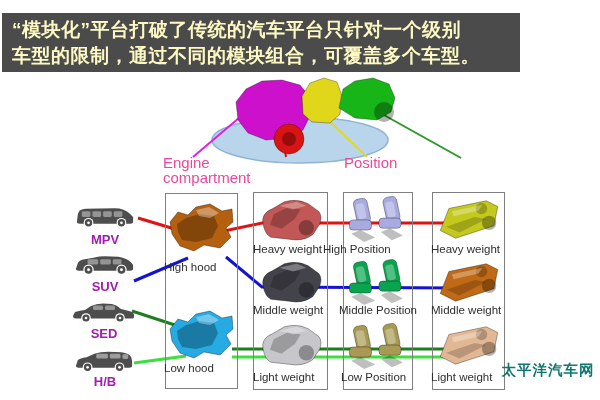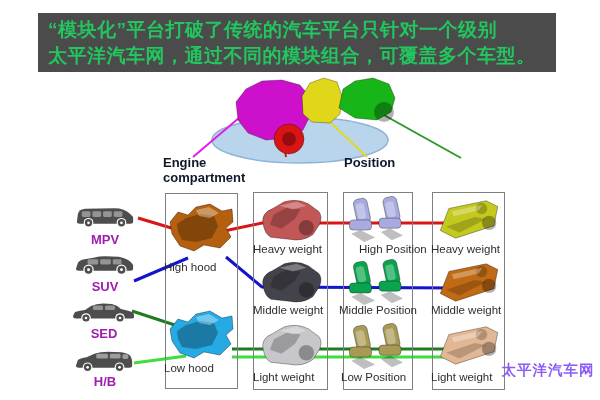--- a/index.html
+++ b/index.html
@@ -3,21 +3,21 @@
 <meta charset="utf-8">
 <style>
   html,body{margin:0;padding:0;background:#fff;}
   .screen{position:relative;width:600px;height:400px;background:#ffffff;overflow:hidden;
           font-family:"Liberation Sans","DejaVu Sans",sans-serif;}
   .banner{position:absolute;left:2px;top:13px;width:518px;height:59px;box-sizing:border-box;
           padding:4px 8px 4px 10px;font-weight:bold;font-size:19px;line-height:26px;letter-spacing:.5px;}
   .banner div{white-space:nowrap;}
   .diagram{position:absolute;left:0;top:72px;width:600px;height:328px;}
   .bg{position:absolute;left:0;top:0;}
-  .header{position:absolute;font-size:13px;line-height:15px;color:#0f172a;font-weight:700;}
+  .header{position:absolute;font-size:15px;line-height:15px;color:#ec4899;font-weight:400;}
   .colbox{position:absolute;border:1px solid #7f7f7f;background:transparent;box-sizing:border-box;}
   .module{position:absolute;}
   .module svg{display:block;width:100%;height:100%;}
   .mlabel{position:absolute;font-size:11.5px;color:#2e2e2e;text-align:left;}
   .veh{position:absolute;}
   .vlabel{position:absolute;font-size:13px;font-weight:600;color:#a21caf;text-align:center;}
   .watermark{position:absolute;left:497px;top:291px;width:102px;text-align:center;line-height:1.1;}
   .wm-cn{font-size:14.5px;font-weight:bold;letter-spacing:1px;}
   .wm-url{font-size:9.5px;font-weight:bold;}
 </style>
@@ -100,23 +100,23 @@
         <circle cx="14" cy="19.5" r="1.4" fill="#fff"></circle>
       <circle cx="47" cy="19.5" r="5" fill="#fff"></circle>
         <circle cx="47" cy="19.5" r="3.8" fill="currentColor"></circle>
         <circle cx="47" cy="19.5" r="1.4" fill="#fff"></circle>
     </symbol>
   </defs>
 </svg>
 
 <div class="screen">
 
-  <div class="banner" style="background: rgb(75, 75, 75); color: #22c55e; margin-left: 36px;">
+  <div class="banner" style="background: rgb(75, 75, 75); color: #fef9c3;">
     <div>“模块化”平台打破了传统的汽车平台只针对一个级别</div>
-    <div>太平洋汽车网，通过不同的模块组合，可覆盖多个车型。</div>
+    <div>车型的限制，通过不同的模块组合，可覆盖多个车型。</div>
   </div>
 
   <div class="diagram">
 
     <svg class="bg" width="600" height="328" viewBox="0 0 600 328">
 
       <ellipse cx="300" cy="68" rx="88" ry="23" stroke-width="1.5" style="fill: rgb(185, 213, 236); stroke: rgb(143, 179, 214);"></ellipse>
 
       <line x1="246" y1="40" x2="193" y2="85" stroke-width="2" style="stroke: rgb(225, 30, 225);"></line>
       <line x1="281" y1="58" x2="286" y2="85" stroke-width="2" style="stroke: rgb(216, 20, 20);"></line>
@@ -196,21 +196,21 @@
           <use href="#sym-frame"></use>
         </svg>
       </div>
     <div class="mlabel" style="left:253px;top:299px;width:75px">Light weight</div>
 
     <div class="module" style="left: 346px; top: 123px; width: 64px; height: 48px; color: rgb(169, 171, 224);">
         <svg viewBox="0 0 66 52">
           <use href="#sym-seats"></use>
         </svg>
       </div>
-    <div class="mlabel" style="left:359px;top:171px;width:75px">High Position</div>
+    <div class="mlabel" style="left:323px;top:171px;width:75px">High Position</div>
     <div class="module" style="left: 346px; top: 186px; width: 64px; height: 48px; color: rgb(10, 164, 78);">
         <svg viewBox="0 0 66 52">
           <use href="#sym-seats"></use>
         </svg>
       </div>
     <div class="mlabel" style="left:339px;top:232px;width:79px">Middle Position</div>
     <div class="module" style="left: 346px; top: 250px; width: 64px; height: 48px; color: rgb(168, 154, 85);">
         <svg viewBox="0 0 66 52">
           <use href="#sym-seats"></use>
         </svg>
@@ -229,18 +229,18 @@
         </svg>
       </div>
     <div class="mlabel" style="left:431px;top:232px;width:75px">Middle weight</div>
     <div class="module" style="left: 436px; top: 250px; width: 66px; height: 46px; color: rgb(226, 184, 148);">
         <svg viewBox="0 0 68 48">
           <use href="#sym-deck"></use>
         </svg>
       </div>
     <div class="mlabel" style="left:431px;top:299px;width:75px">Light weight</div>
 
-    <div class="watermark" style="color: #8b5cf6;">
+    <div class="watermark" style="color: #0f766e;">
       <div class="wm-cn">太平洋汽车网</div>
     </div>
 
   </div>
 </div>
 
 </body></html>

